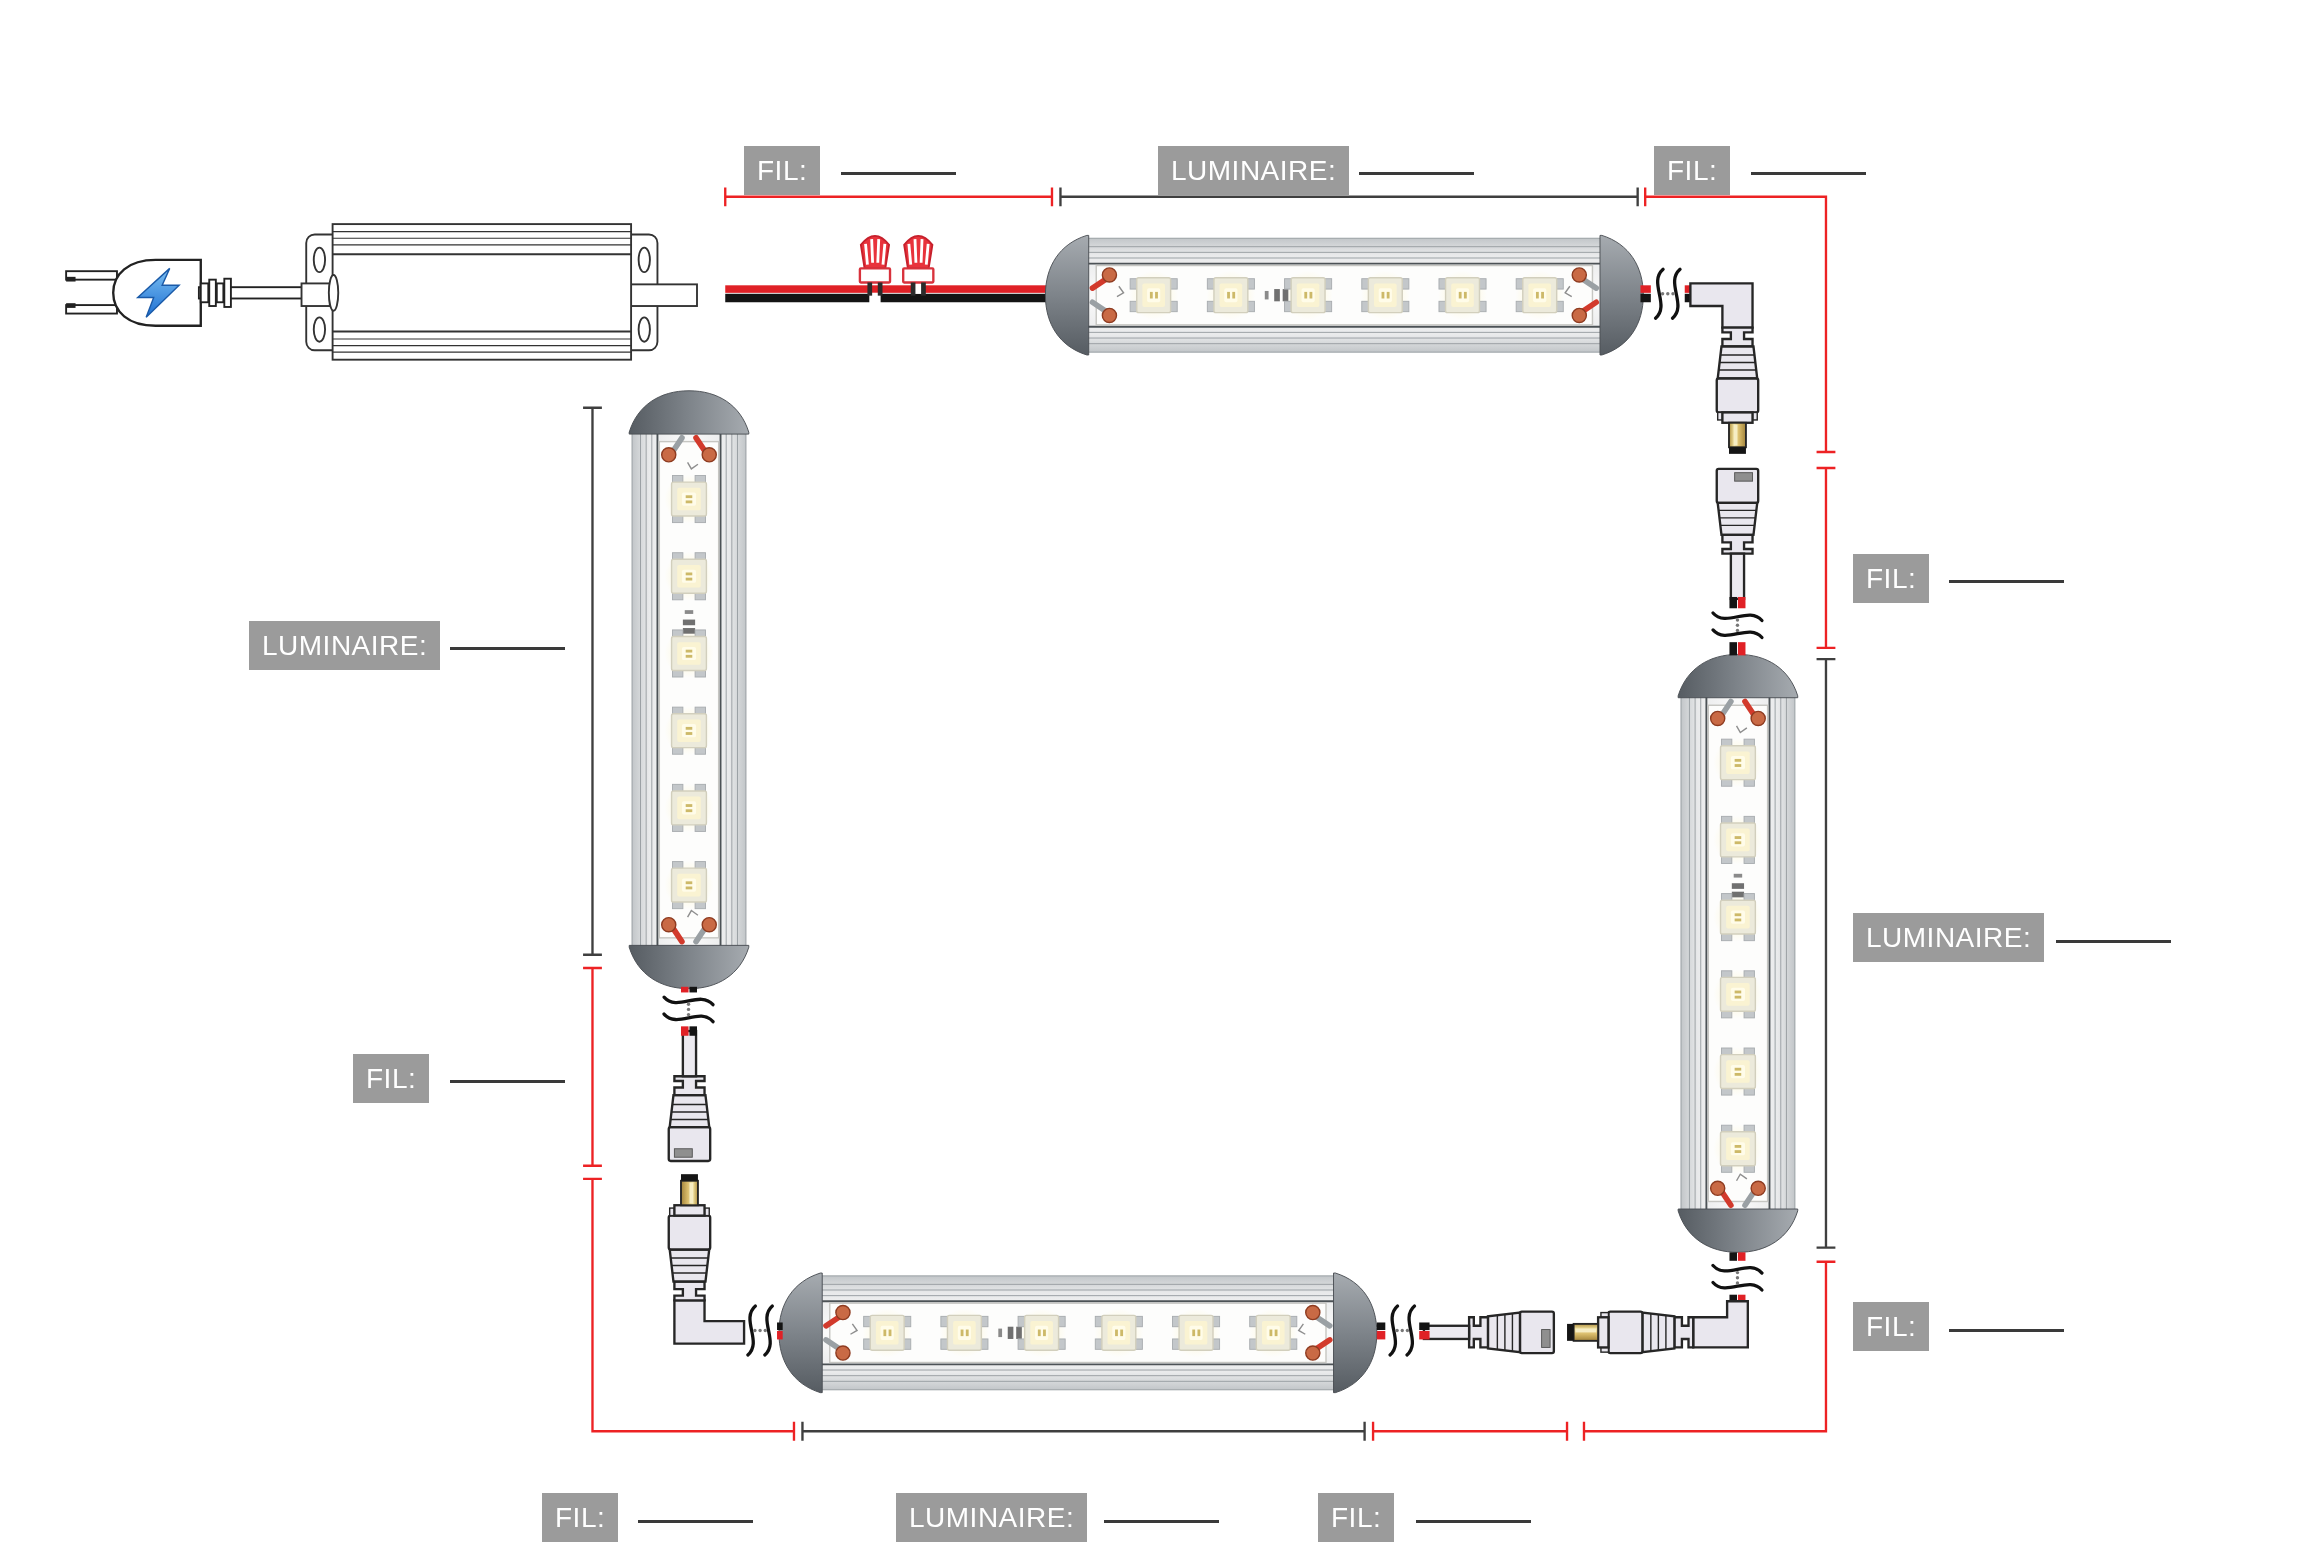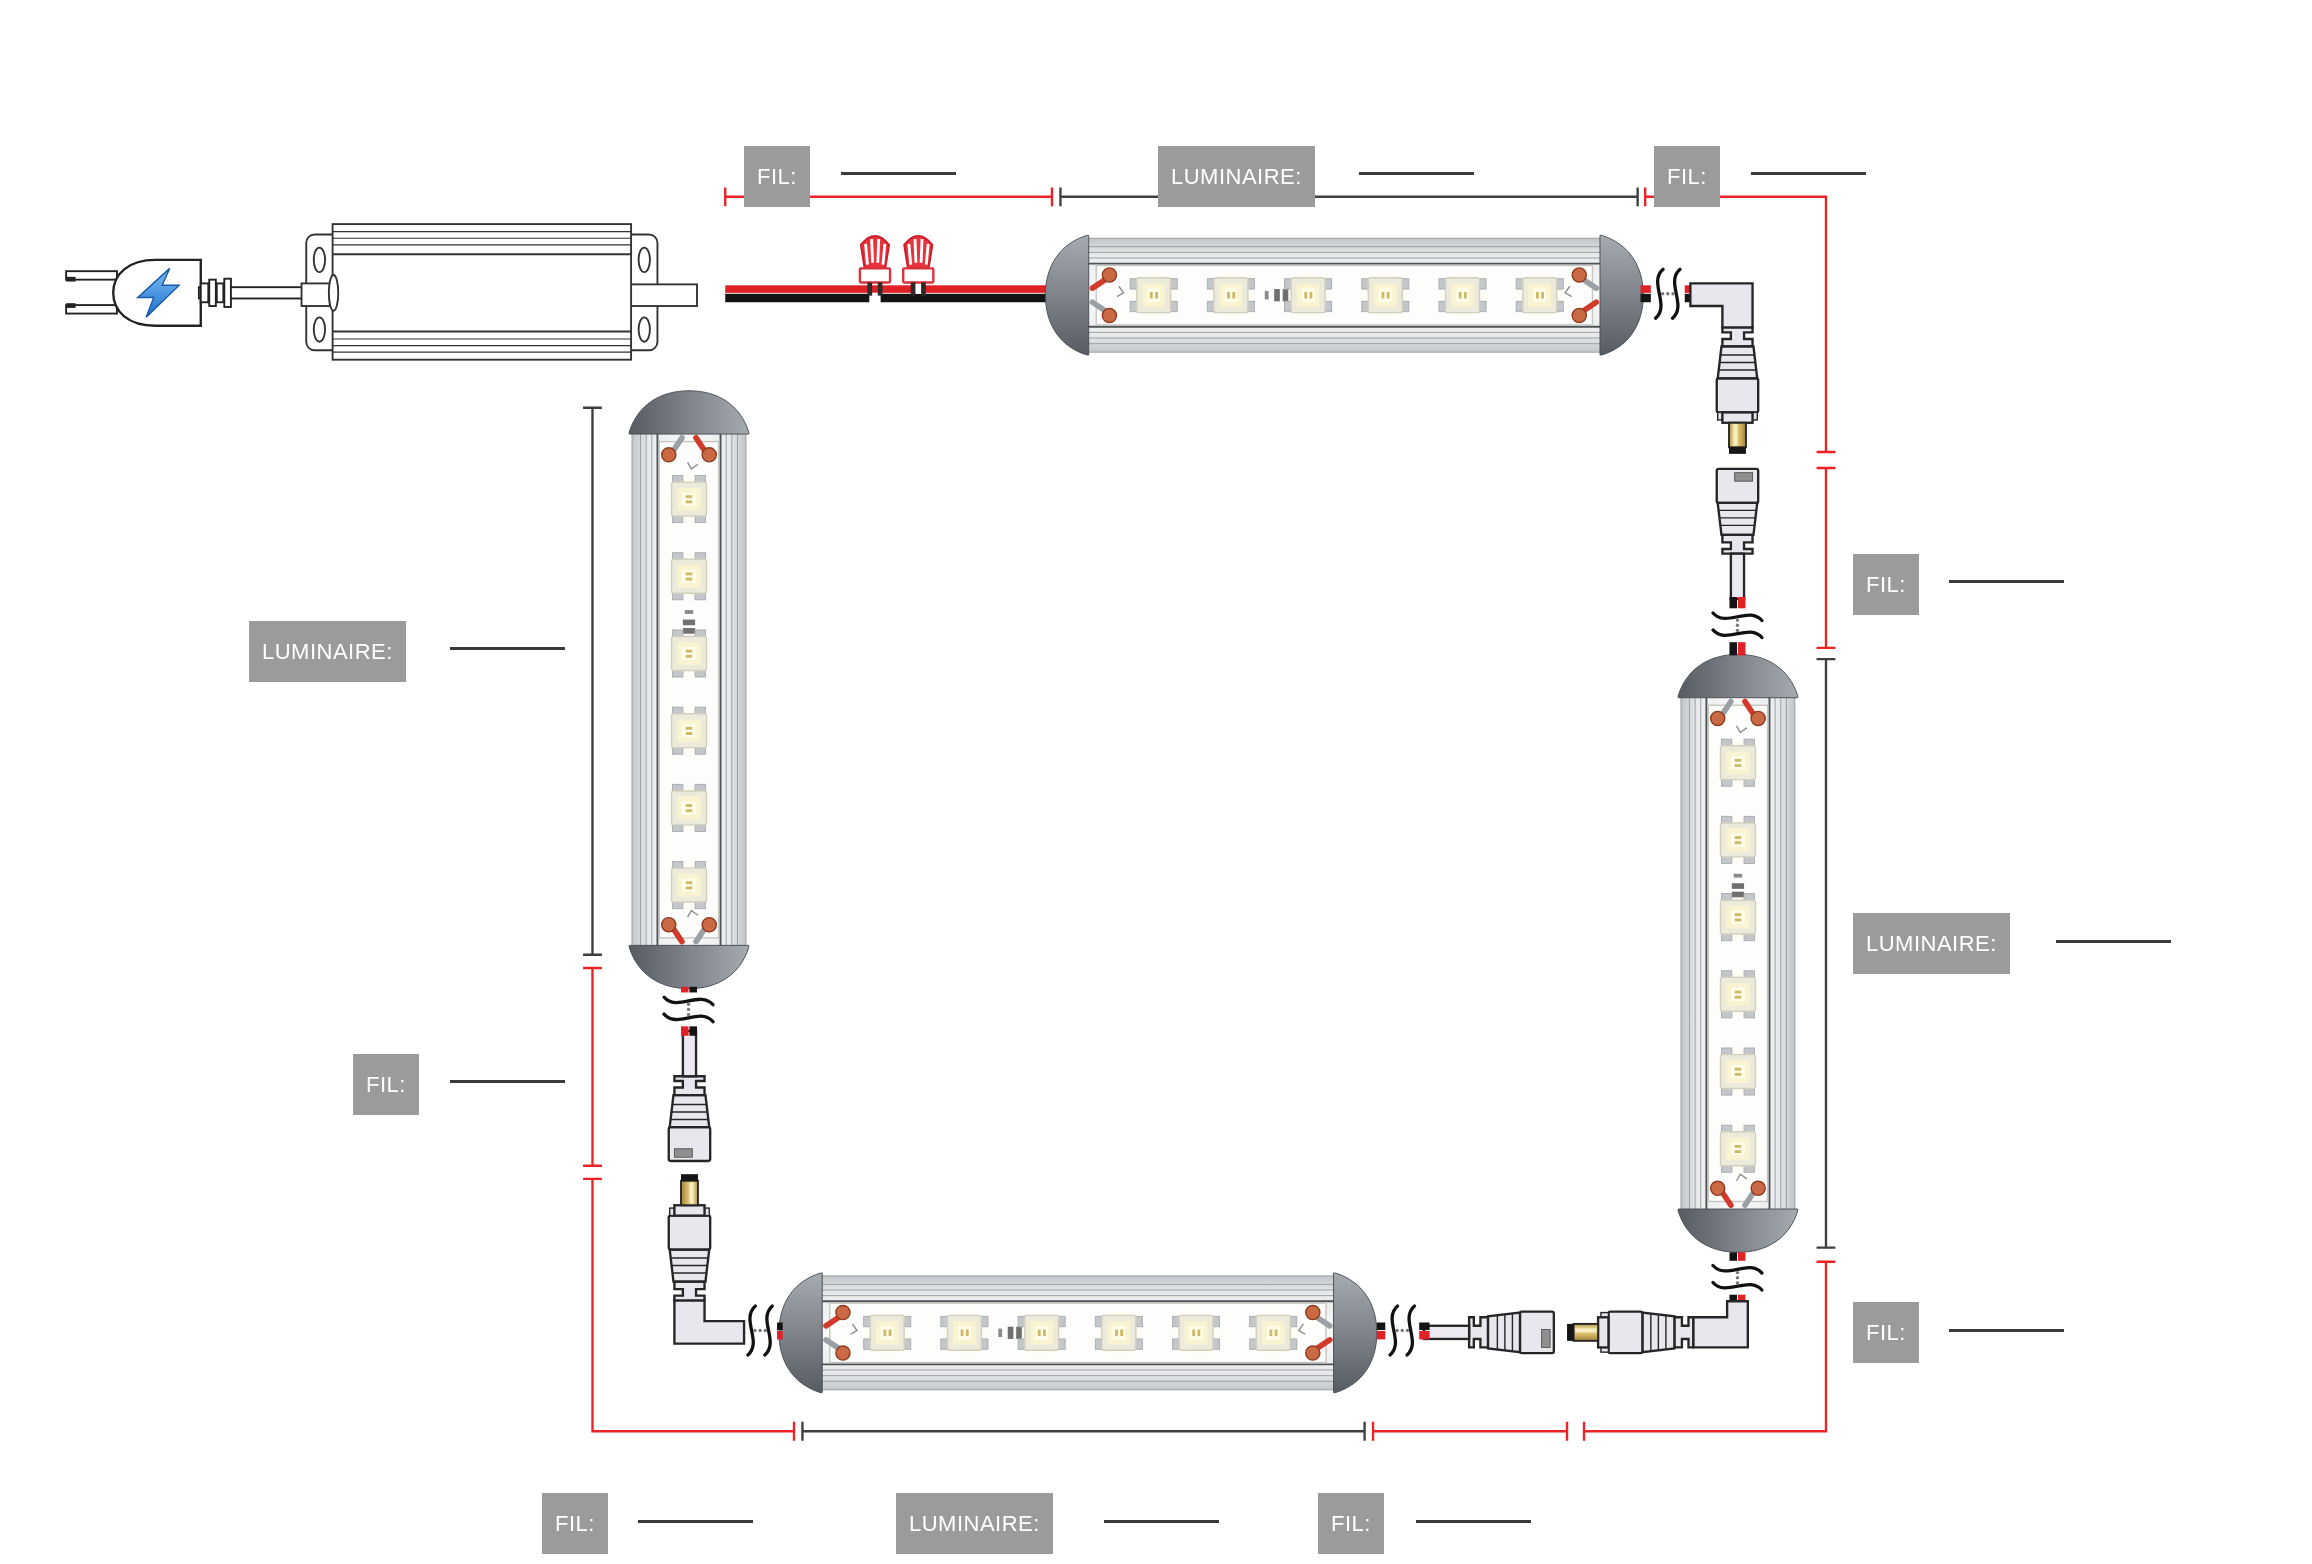--- a/index.html
+++ b/index.html
@@ -1,20 +1,20 @@
 <!DOCTYPE html>
 <html style="font-size:15px"><head>
 <meta charset="utf-8">
 <style>
   html,body{margin:0;padding:0;background:#fff;}
   #stage{position:relative;width:2313px;height:1564px;background:#fff;overflow:hidden;
          font-family:"Liberation Sans",sans-serif;}
   #stage svg{position:absolute;left:0;top:0;}
-  .lbl{position:absolute;background:#9b9b9b;color:#fff;font-size:22px;line-height:33px;
-       padding:14px 13px;letter-spacing:0.5px;white-space:nowrap;}
+  .lbl{position:absolute;background:#9b9b9b;color:#fff;font-size:28px;line-height:33px;
+       padding:8px 13px;letter-spacing:0.5px;white-space:nowrap;}
   .vline{position:absolute;height:2.8px;background:#3a3a3a;}
 </style>
 </head>
 <body>
 
 <div id="stage">
 
 <svg width="2313" height="1564" viewBox="0 0 2456 1661">
   <defs>
     <linearGradient id="gBody" x1="0" y1="0" x2="0" y2="1">

